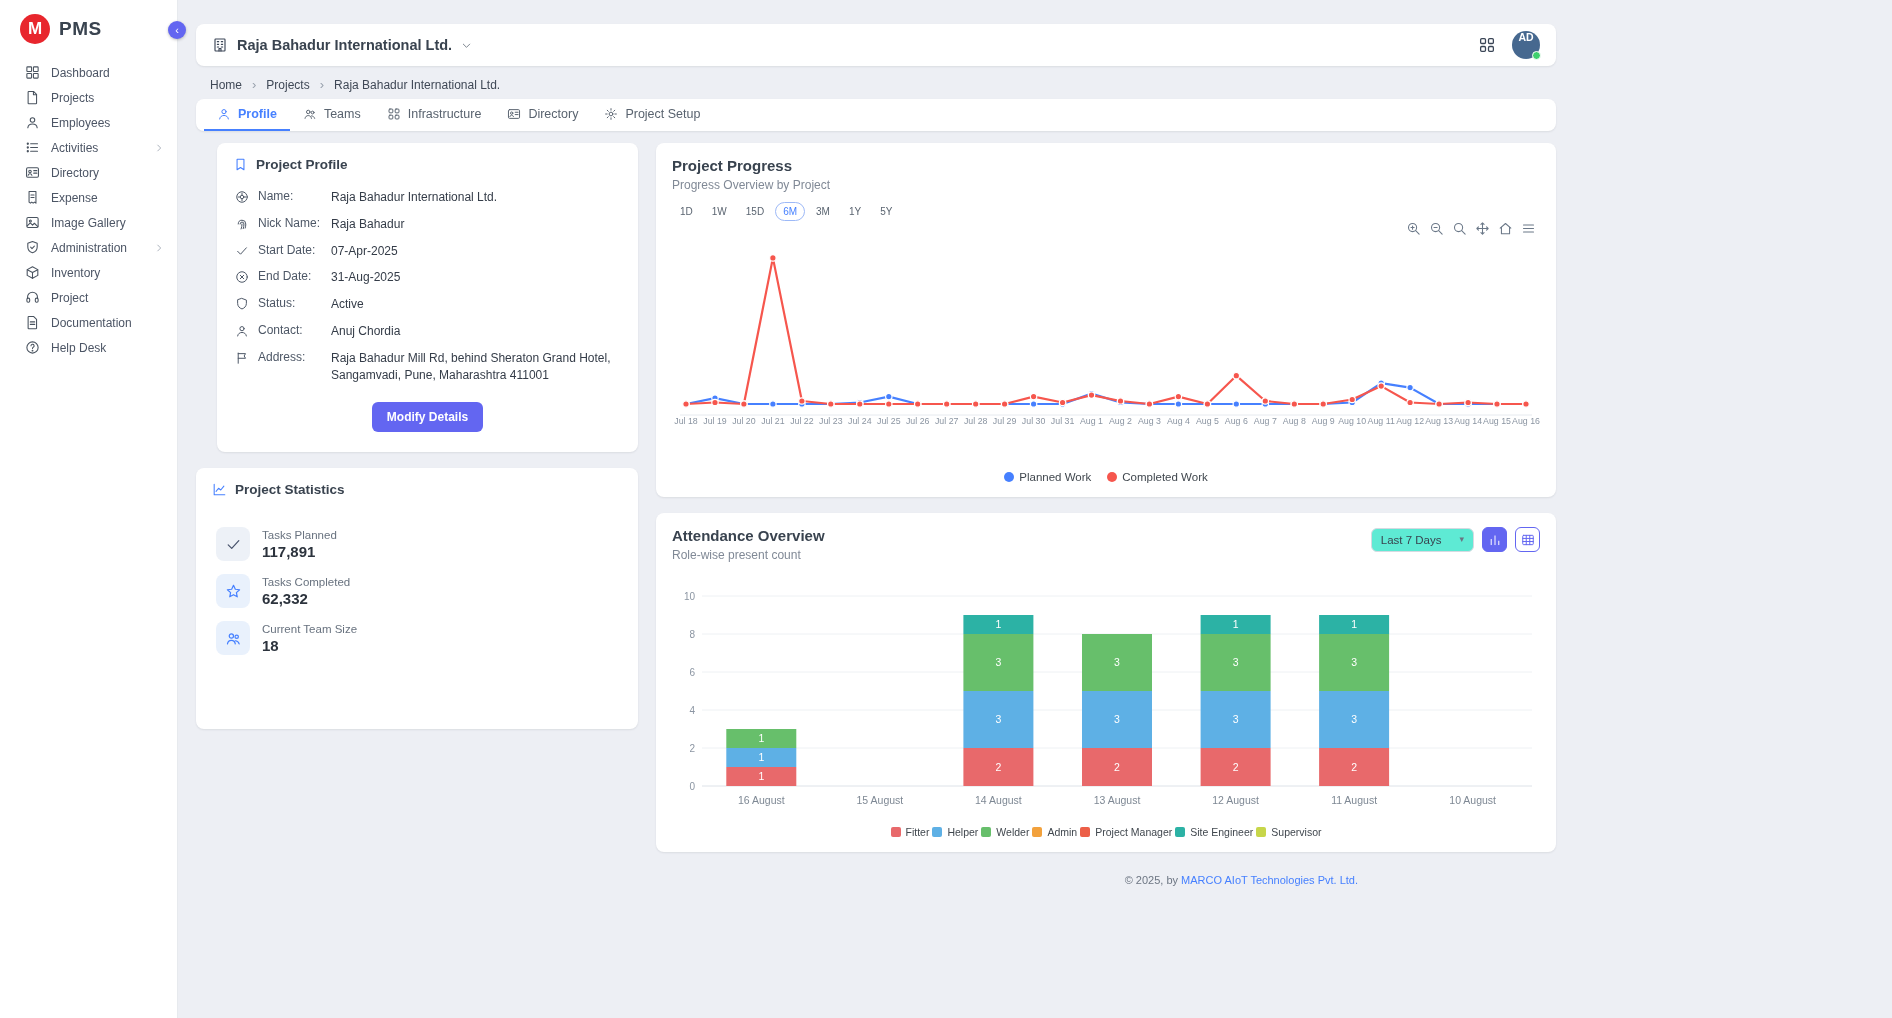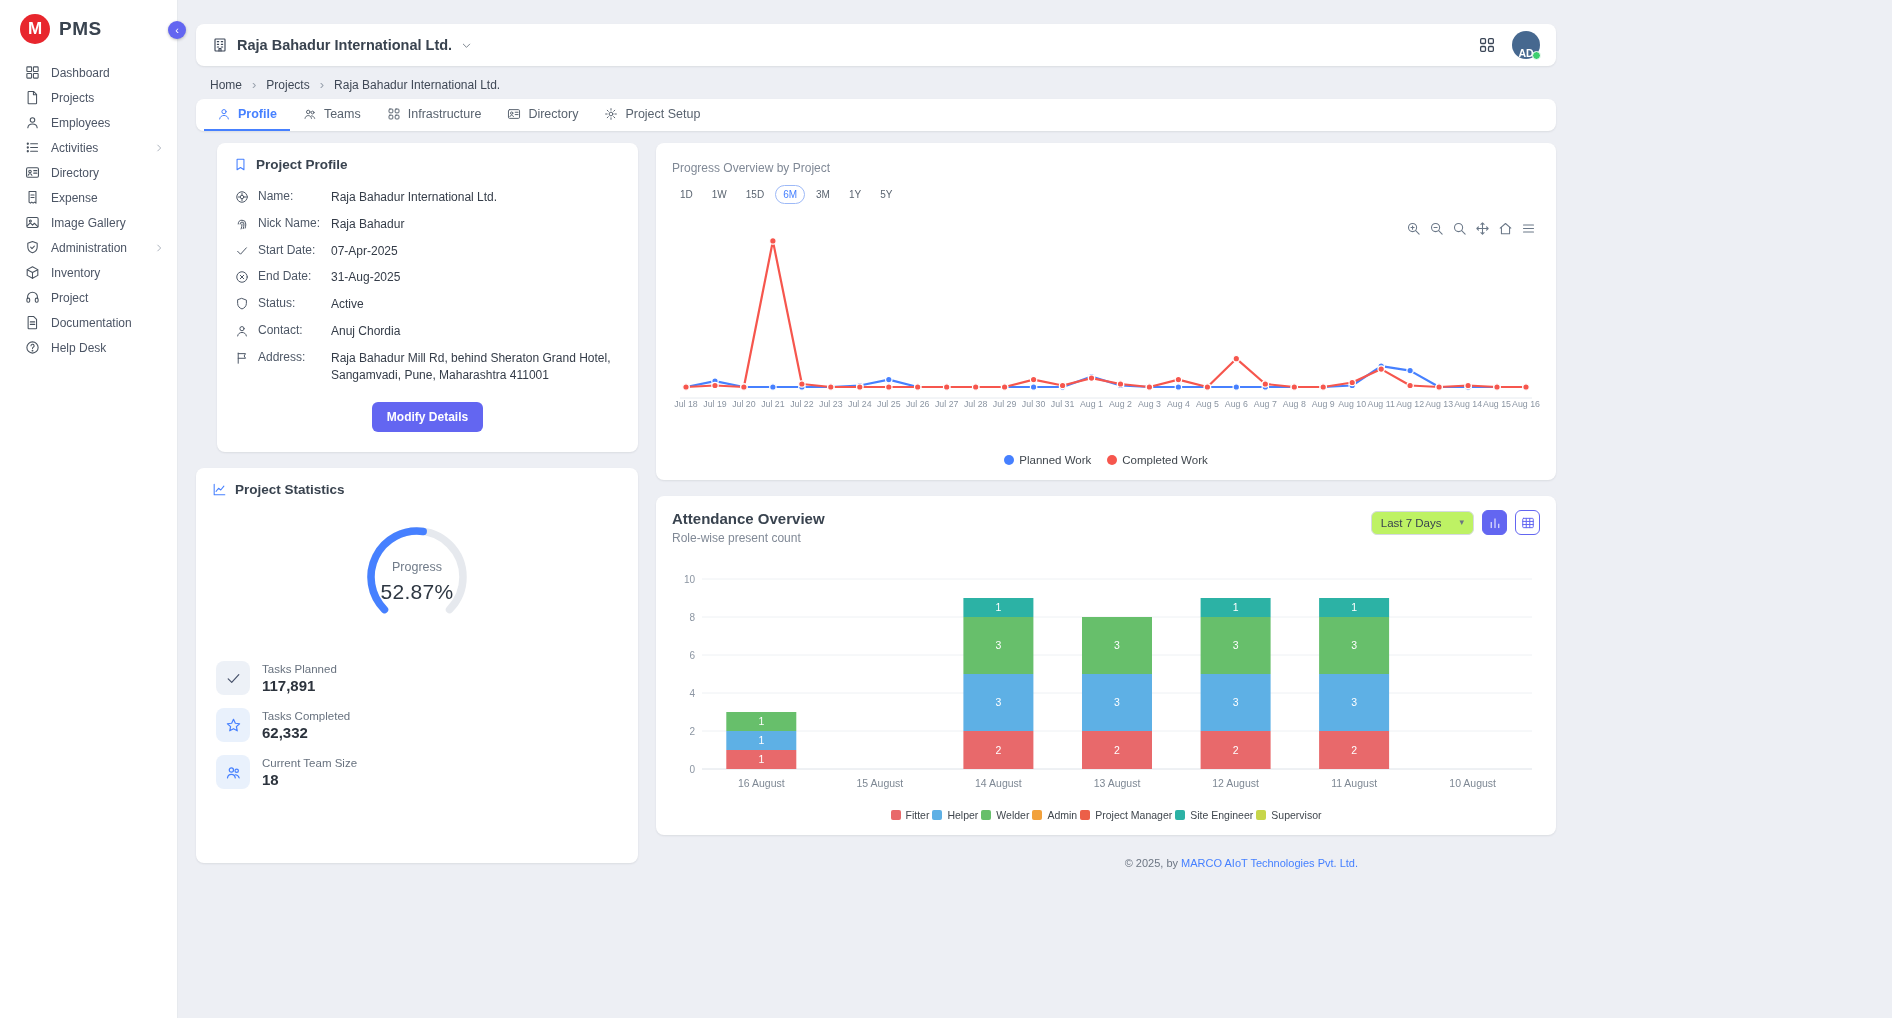--- a/index.html
+++ b/index.html
@@ -24,21 +24,21 @@
   .card{background:#fff;border-radius:8px;box-shadow:0 1px 2px rgba(27,36,44,.09);}
   .topbar{height:42px;display:flex;align-items:center;padding:0 16px;}
   .company-select{display:flex;align-items:center;gap:9px;cursor:pointer;}
   .icon16{width:16px;height:16px;color:#3a4556;display:inline-block;}
   .icon18{width:18px;height:18px;color:#3a4556;display:inline-block;}
   .icon10{width:11px;height:11px;color:#5a6470;display:inline-block;}
   .icon14{width:14px;height:14px;display:inline-block;}
   .company-name{font-size:14.5px;font-weight:700;color:#39434f;}
   .topbar-right{margin-left:auto;display:flex;align-items:center;gap:16px;}
   .appsbtn{cursor:pointer;}
-  .avatar{width:28px;height:28px;border-radius:50%;background:#46688f;color:#fff;font-size:10.5px;font-weight:700;display:flex;align-items:flex-end;justify-content:center;position:relative;cursor:pointer;}
+  .avatar{width:28px;height:28px;border-radius:50%;background:#46688f;color:#fff;font-size:10.5px;font-weight:700;display:flex;align-items:flex-start;justify-content:center;position:relative;cursor:pointer;}
   .online-dot{position:absolute;right:-1px;bottom:-1px;width:9px;height:9px;border-radius:50%;background:#3ecf6e;border:1.5px solid #fff;}
 
   .breadcrumb{display:flex;align-items:center;gap:10px;padding:11px 4px 7px 14px;font-size:12px;color:#3f4856;}
   .bc-item.link{cursor:pointer;}
   .bc-sep{color:#98a1ad;font-size:13px;}
 
   .tabsbar{display:flex;align-items:stretch;height:32px;padding:0 8px;}
   .tab{display:flex;align-items:center;gap:7px;padding:0 13px;font-size:12.5px;color:#59636f;border-bottom:2px solid transparent;cursor:pointer;}
   .tab.active{color:#4680ff;border-bottom-color:#4680ff;font-weight:600;}
 
@@ -83,21 +83,21 @@
   #line-chart{margin-top:6px;}
   .chart-legend{display:flex;justify-content:center;align-items:center;gap:16px;font-size:11.5px;color:#40474e;padding:4px 0 6px;flex-wrap:wrap;}
   .chart-legend.small{gap:3px;font-size:10.5px;padding-bottom:8px;}
   .lg-item{display:flex;align-items:center;gap:5px;cursor:pointer;}
   .lg-dot{width:10px;height:10px;border-radius:50%;display:inline-block;}
   .lg-sq{width:10px;height:10px;border-radius:2px;display:inline-block;}
 
   
   .attendance-card{padding:14px 16px 6px;position:relative;}
   .att-controls{position:absolute;top:14px;right:16px;display:flex;align-items:center;gap:8px;}
-  .range-select{display:flex;align-items:flex-start;gap:18px;border:1px solid #d5dae1;border-radius:6px;background:#bef264;padding:5px 9px;font-size:11.5px;color:#39434f;cursor:pointer;}
+  .range-select{display:flex;align-items:flex-start;gap:18px;border:1px solid #d5dae1;border-radius:6px;background:#5eead4;padding:5px 9px;font-size:11.5px;color:#39434f;cursor:pointer;}
   .sel-chev{color:#6a7482;font-size:9px;}
   .toggle-btn{width:25px;height:25px;border-radius:6px;border:1px solid #6366f1;background:#fff;color:#6366f1;display:flex;align-items:center;justify-content:center;cursor:pointer;padding:0;}
   .toggle-btn.active{background:#6366f1;color:#fff;}
   #bar-chart{margin-top:14px;}
 
   .footer{text-align:right;padding:6px 198px 0 0;font-size:11px;color:#6d7683;}
   .footer-link{color:#4680ff;text-decoration:none;cursor:pointer;}
 </style>
 </head>
 <body>
@@ -423,30 +423,20 @@
       <section class="card stats-card">
         <div class="card-head">
           <span class="head-icon" data-icon="chart-icon">
               <svg viewBox="0 0 24 24" fill="none" stroke="currentColor" stroke-width="1.7" stroke-linecap="round" stroke-linejoin="round">
                 <path d="M3.5 3.5v17h17"></path>
                 <path d="M6.5 15l4-5 3.5 2.8 5-6.3"></path>
               </svg>
             </span>
           <span>Project Statistics</span>
         </div>
-        <div class="gauge-wrap">
-          <div id="gauge-mount">
-              <svg width="150" height="118" viewBox="0 0 150 118">
-                <path d="M 42.47 96.53 A 46 46 0 1 1 107.53 96.53" stroke="#e6e9ee" stroke-width="7.5" fill="none" stroke-linecap="round"></path>
-                <path d="M 42.47 96.53 A 46 46 0 0 1 81.20 18.42" stroke="#4680ff" stroke-width="7.5" fill="none" stroke-linecap="round"></path>
-              </svg>
-            </div>
-          <div class="gauge-label">Progress</div>
-          <div class="gauge-value">52.87%</div>
-        </div>
         <div class="stats-list" id="stats-list">
             <div class="stat-row">
               <span class="s-icon">
                 <svg viewBox="0 0 24 24" fill="none" stroke="currentColor" stroke-width="1.7" stroke-linecap="round" stroke-linejoin="round">
                   <path d="M4.5 12.5l5 5L19.5 6.5"></path>
                 </svg>
               </span>
               <span>
                 <div class="s-label">Tasks Planned</div>
                 <div class="s-value">117,891</div>
@@ -475,20 +465,21 @@
                 <div class="s-label">Current Team Size</div>
                 <div class="s-value">18</div>
               </span>
             </div>
           </div>
       </section>
     </div>
 
     <div class="col-right">
       <section class="card progress-card">
+        <div class="pc-title">Project Progress</div>
         <div class="pc-sub">Progress Overview by Project</div>
         <div class="ranges" id="range-buttons">
             <button class="range-btn">1D</button>
             <button class="range-btn">1W</button>
             <button class="range-btn">15D</button>
             <button class="range-btn active">6M</button>
             <button class="range-btn">3M</button>
             <button class="range-btn">1Y</button>
             <button class="range-btn">5Y</button>
           </div>

